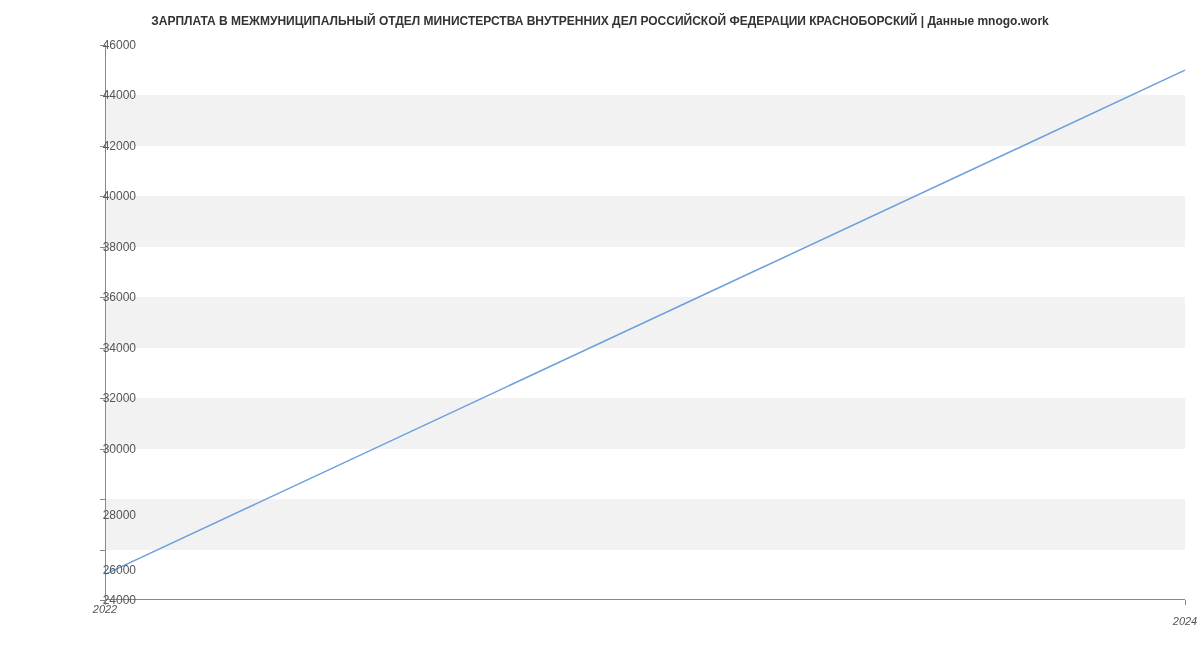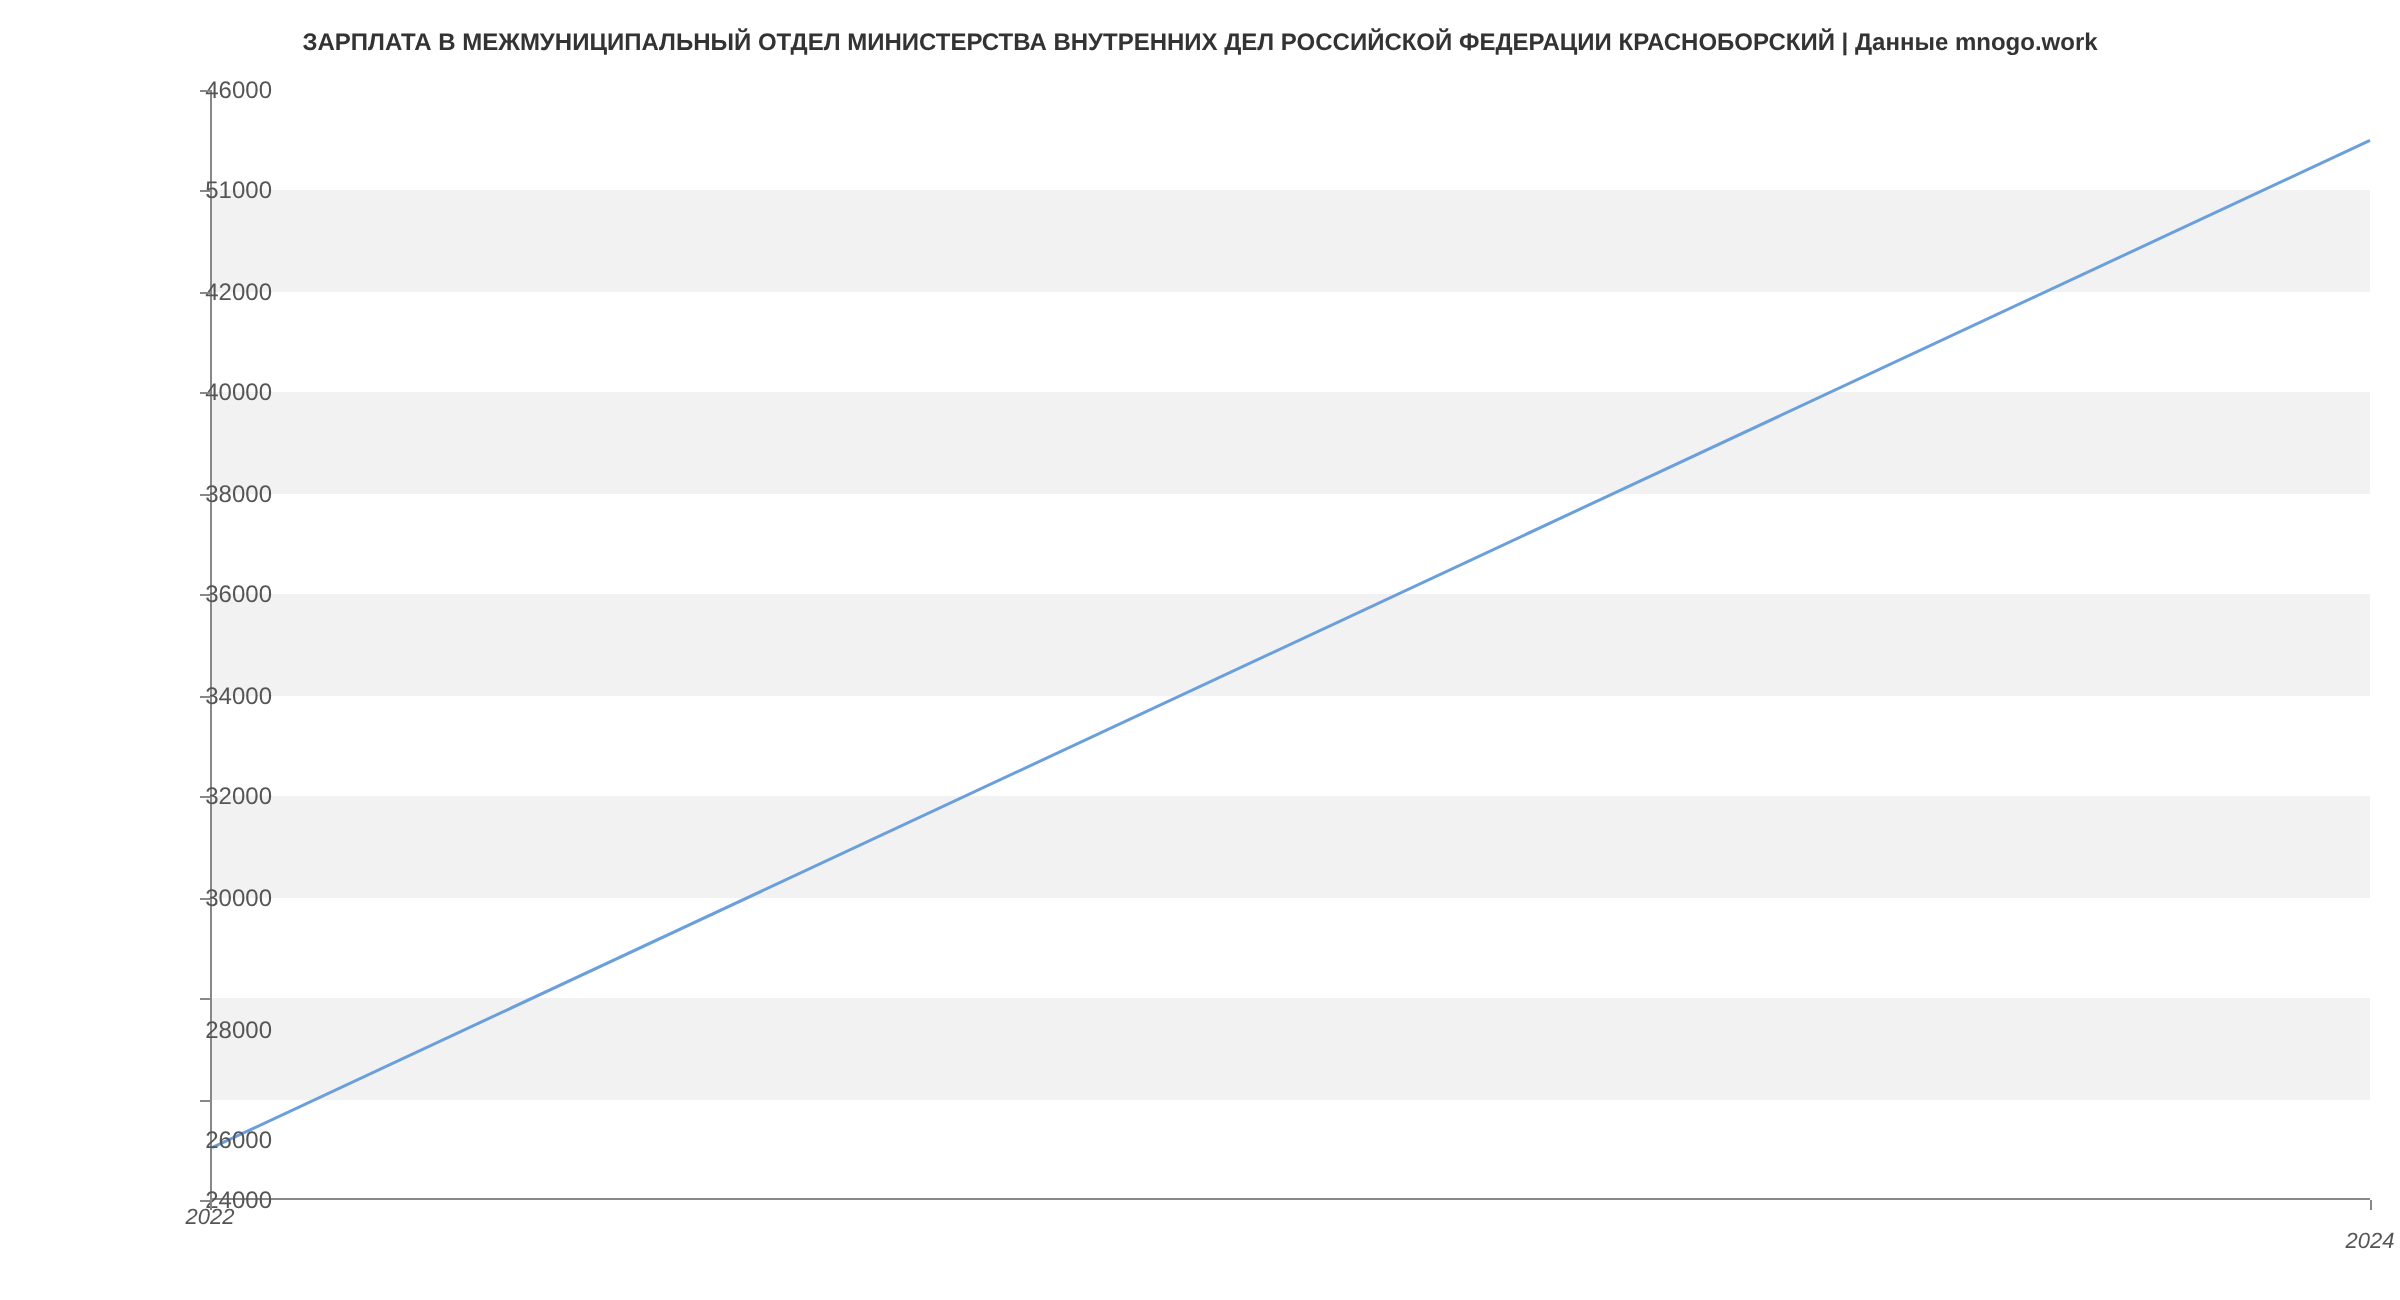--- a/index.html
+++ b/index.html
@@ -108,21 +108,21 @@
     <div class="y-tick-label" style="top: 347.727px;">34000</div>
     <div class="y-tick-mark" style="top: 347.727px;"></div>
     <div class="y-tick-label" style="top: 297.273px;">36000</div>
     <div class="y-tick-mark" style="top: 297.273px;"></div>
     <div class="y-tick-label" style="top: 246.818px; margin-left: 42px;">38000</div>
     <div class="y-tick-mark" style="top: 246.818px;"></div>
     <div class="y-tick-label" style="top: 196.364px;">40000</div>
     <div class="y-tick-mark" style="top: 196.364px;"></div>
     <div class="y-tick-label" style="top: 145.909px; margin-left: 45px;">42000</div>
     <div class="y-tick-mark" style="top: 145.909px;"></div>
-    <div class="y-tick-label" style="top: 95.4545px;">51000</div>
+    <div class="y-tick-label" style="top: 95.4545px;">44000</div>
     <div class="y-tick-mark" style="top: 95.4545px;"></div>
     <div class="y-tick-label" style="top: 45px;">46000</div>
     <div class="y-tick-mark" style="top: 45px;"></div>
     <div class="x-tick-label" style="left: 105px;">2022</div>
     <div class="x-tick-mark" style="left: 105px;"></div>
     <div class="x-tick-label" style="left: 1185px; margin-top: 12px;">2024</div>
     <div class="x-tick-mark" style="left: 1185px;"></div>
   </div>
 
 </body></html>

